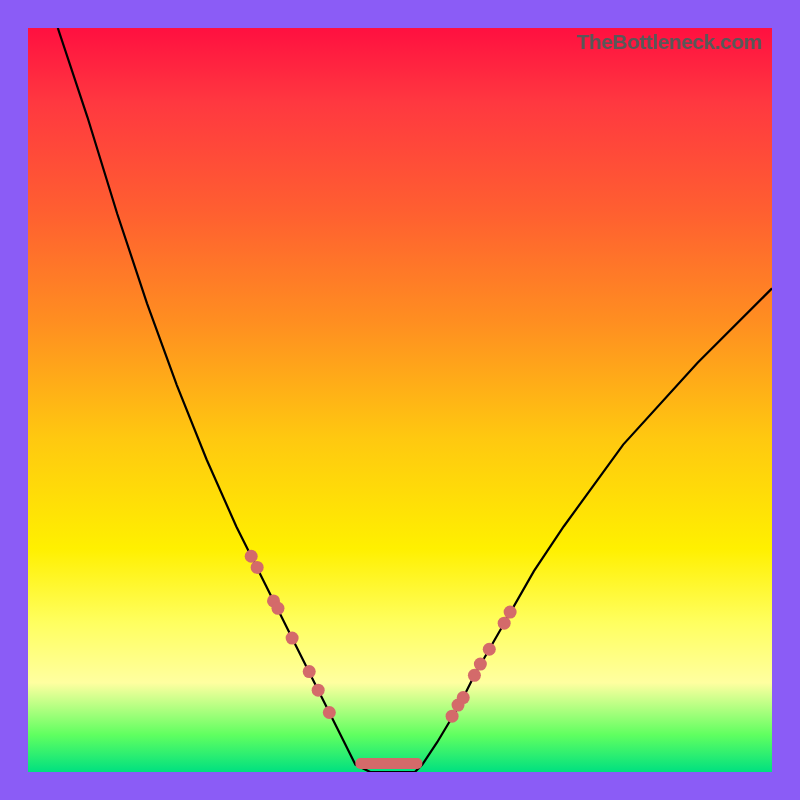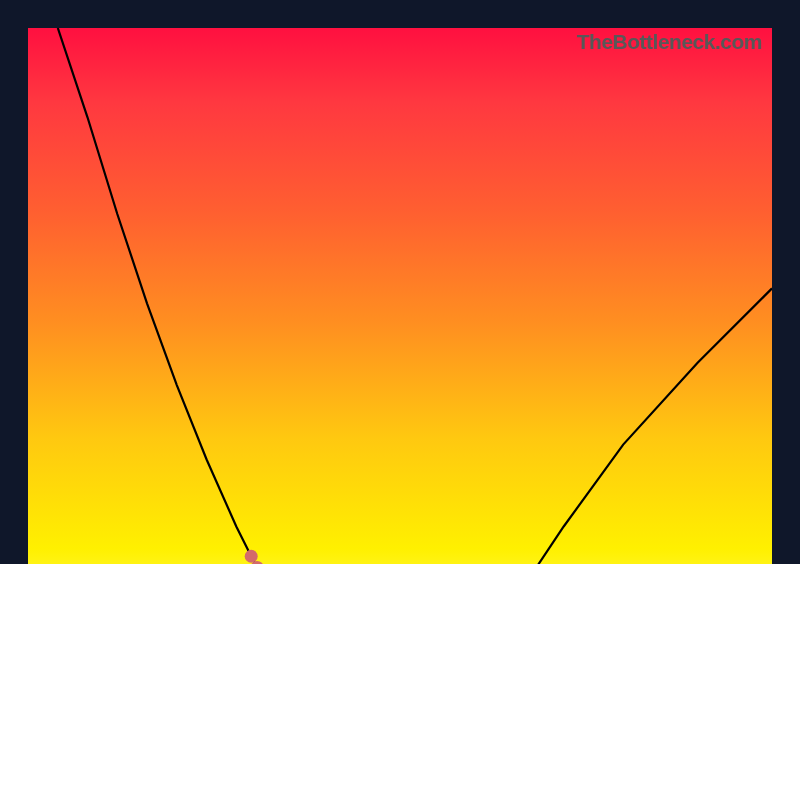--- a/index.html
+++ b/index.html
@@ -2,23 +2,23 @@
 <html><head>
 <meta charset="utf-8">
 <style>
   body {
     margin: 0;
     padding: 0;
     background: #fff;
   }
   .chart-container {
     width: 800px;
-    height: 564px;
+    height: 800px;
     position: relative;
-    background: #0f172a;
+    background: #8b5cf6;
   }
   .plot-area {
     position: absolute;
     left: 28px;
     top: 28px;
     width: 744px;
     height: 744px;
     background: linear-gradient(to bottom,
       #ff1040 0%,
       #ff3840 10%,

